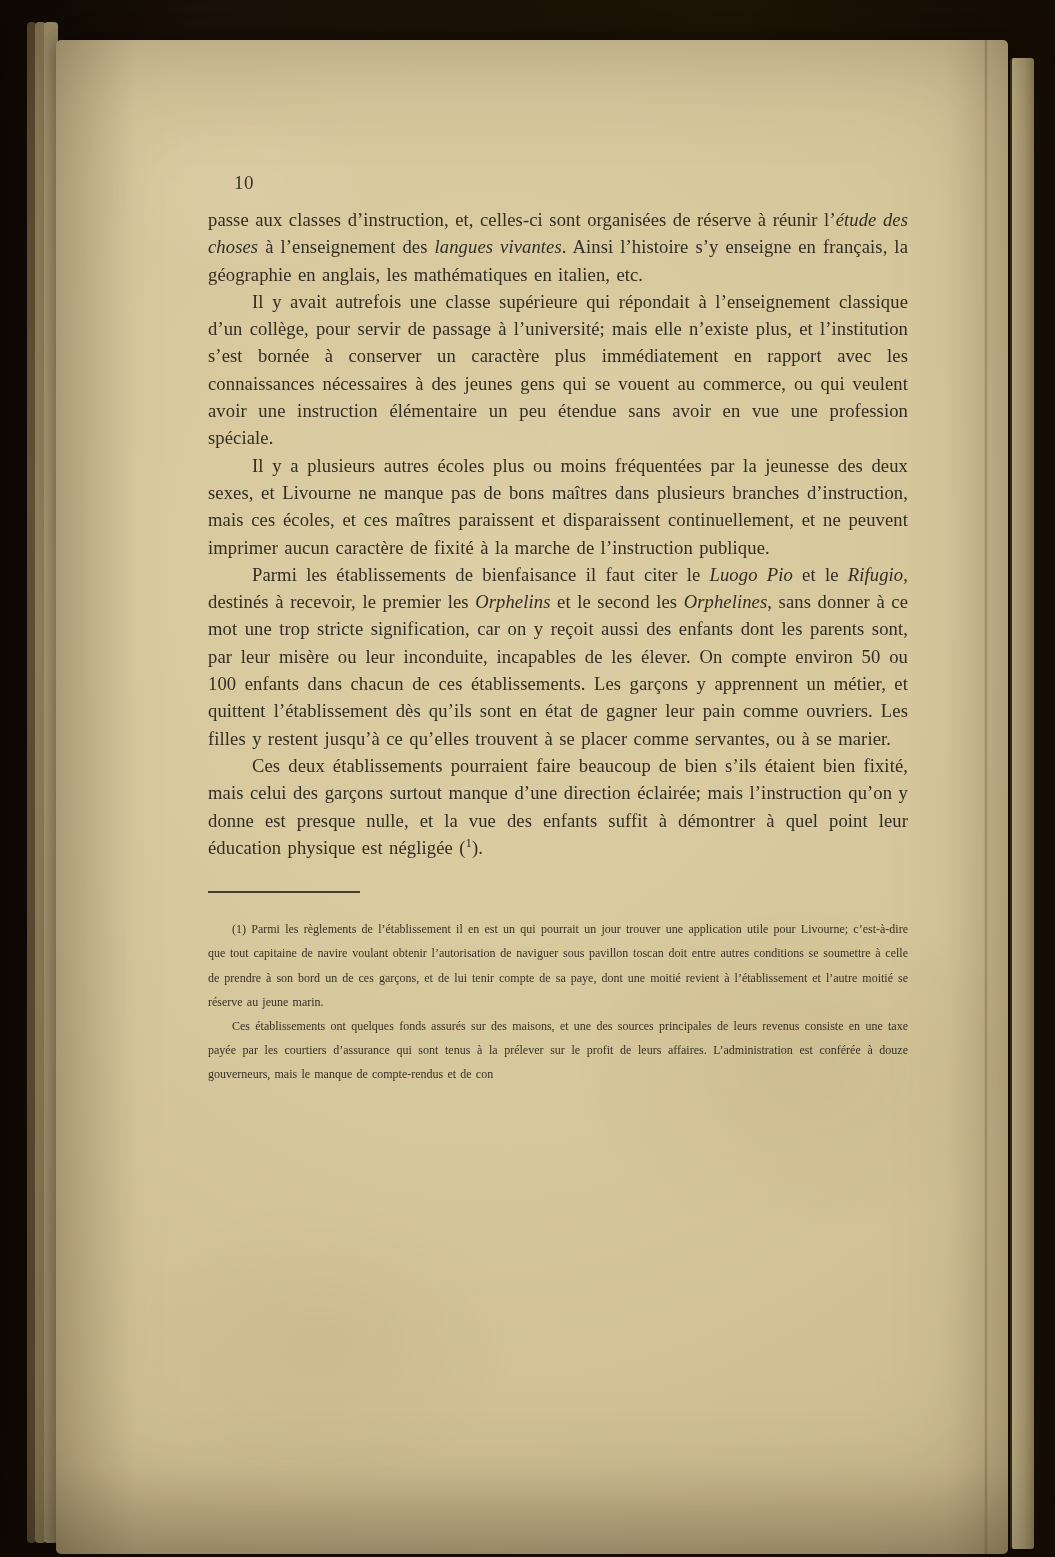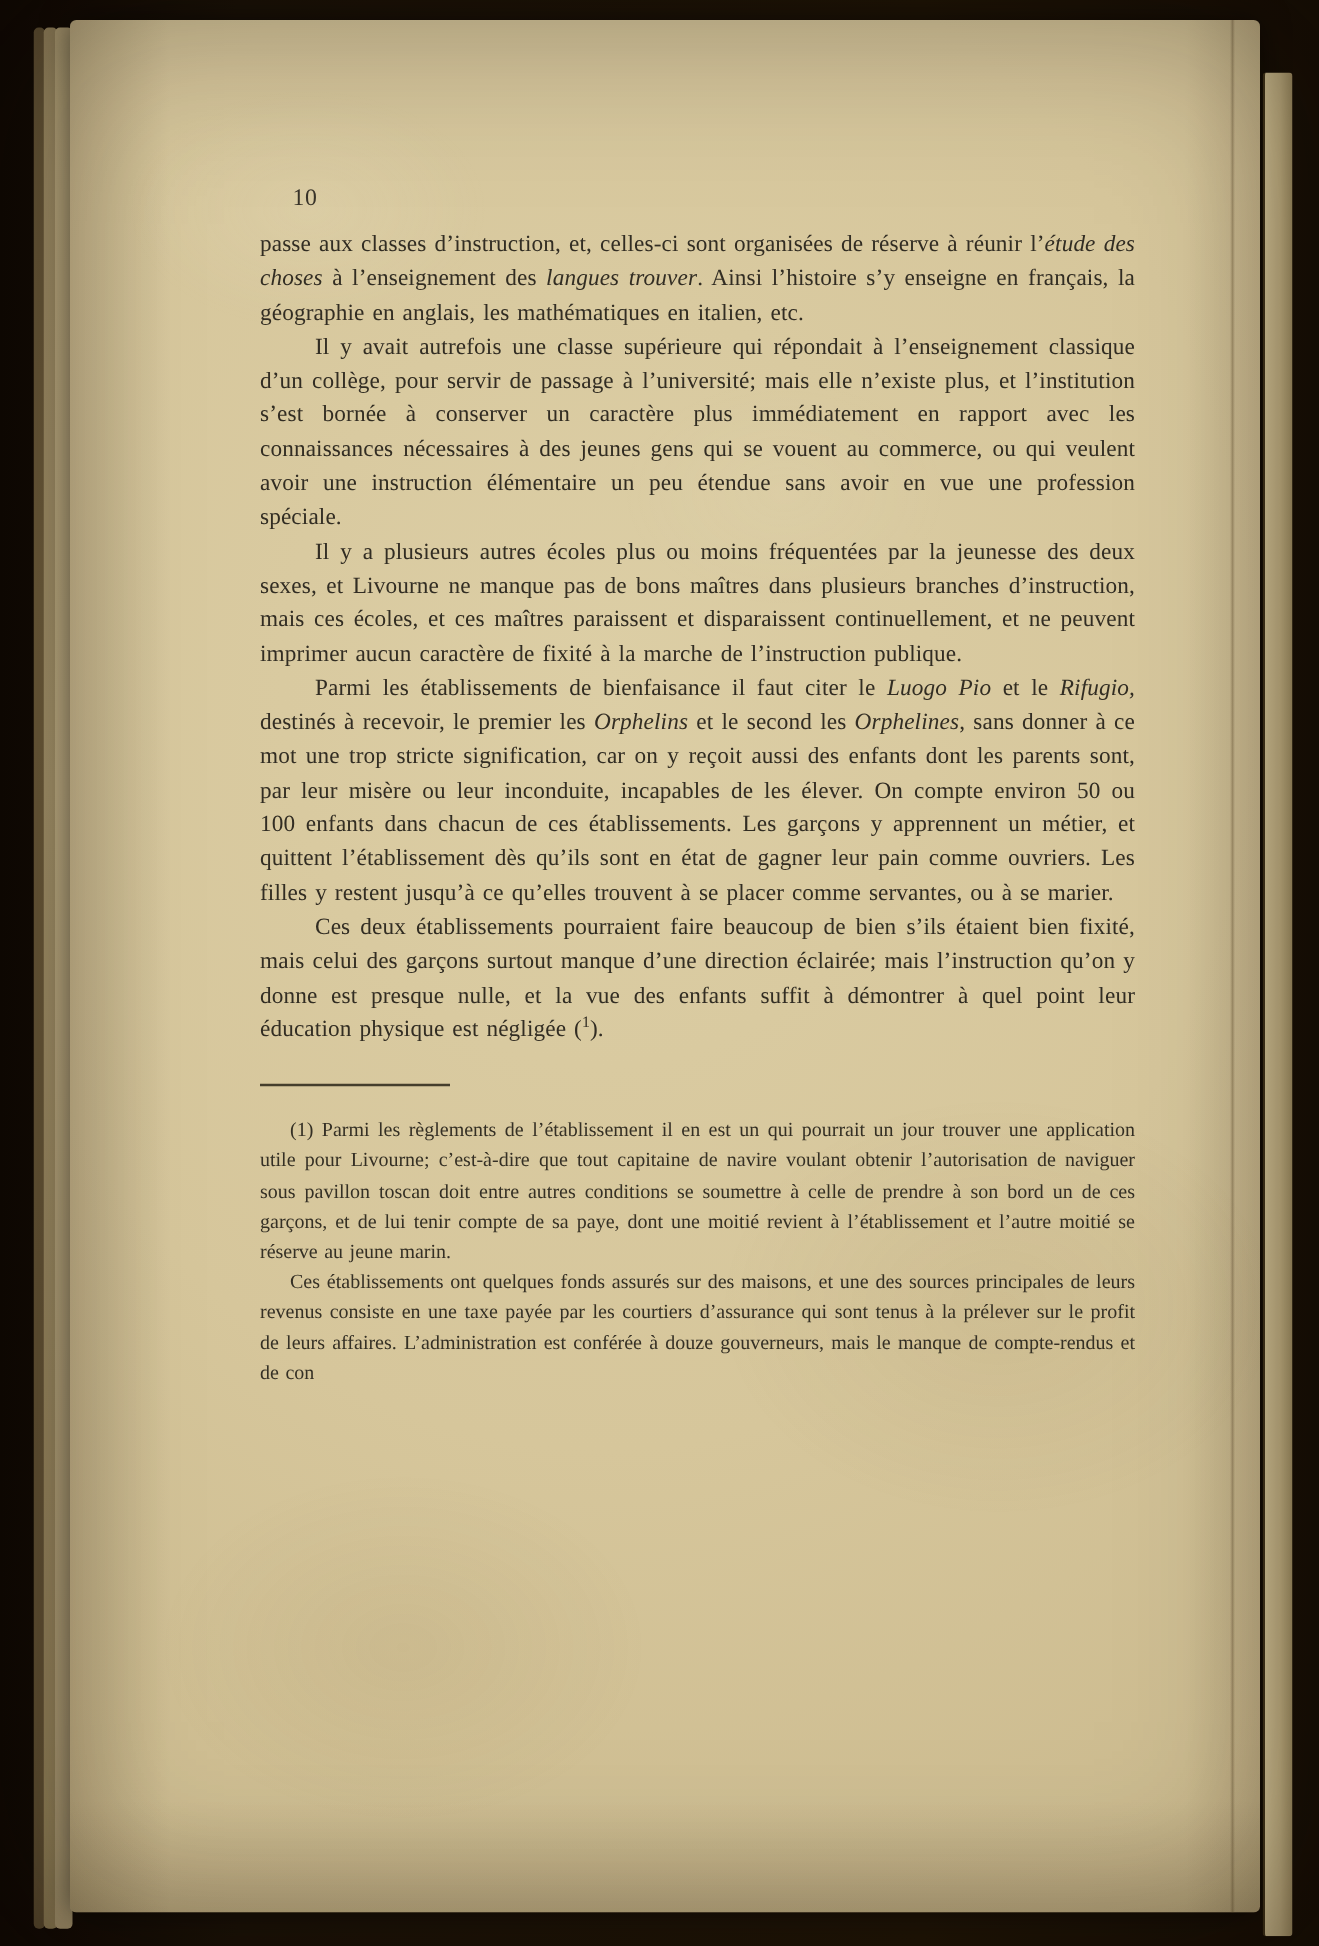--- a/index.html
+++ b/index.html
@@ -14,21 +14,21 @@
     position:relative;width:1055px;height:1557px;overflow:hidden;
     background:linear-gradient(90deg,#0e0803 0%,#1b1208 18%,#201507 70%,#160e05 100%);
   }
   
   .strip{position:absolute;top:22px;bottom:14px;border-radius:4px;}
   .s1{left:27px;width:9px;background:linear-gradient(180deg,#5f5034,#6e5d3c 30%,#5a4b30);}
   .s2{left:35px;width:11px;background:linear-gradient(180deg,#998861,#a4936a 40%,#8d7c55);}
   .s3{left:44px;width:14px;background:linear-gradient(180deg,#b7a67b,#c0af84 40%,#a99871);}
   
   .page{
-    position:absolute;left:56px;top:16px;width:952px;height:1514px;
+    position:absolute;left:56px;top:40px;width:952px;height:1514px;
     border-radius:5px;
     background:
       linear-gradient(90deg,rgba(70,52,24,.20) 0px,rgba(70,52,24,0) 80px),
       linear-gradient(270deg,rgba(70,52,24,.14) 0px,rgba(70,52,24,0) 60px),
       linear-gradient(0deg,rgba(70,52,24,.16) 0px,rgba(70,52,24,0) 90px),
       radial-gradient(120% 90% at 45% 35%, #dccea5 0%, #d6c69b 45%, #ccbb8f 78%, #c0af83 100%);
     box-shadow:0 0 22px rgba(0,0,0,.55);
   }
   .stains{
     position:absolute;inset:0;pointer-events:none;border-radius:5px;
@@ -61,21 +61,21 @@
   }
   .body-para{
     margin:0;font-size:18.6px;line-height:27.3px;text-align:justify;
     word-spacing:1.6px;letter-spacing:.1px;
   }
   .body-para.indent{text-indent:44px;}
   .foot-rule{
     width:152px;border:0;border-top:2px solid #453e2c;margin:30px 0 24px 0;
   }
   .foot-para{
-    margin:0;font-size:16px;line-height:24.2px;text-align:justify;
+    margin:0;font-size:12px;line-height:24.2px;text-align:justify;
     word-spacing:1.2px;color:#353025;
   }
   .foot-para.indent{text-indent:24px;}
   i{font-style:italic;}
   sup{font-size:.68em;vertical-align:super;line-height:0;}
 </style>
 </head>
 <body>
 
 <div class="photo">
@@ -85,21 +85,21 @@
   <div class="strip s3"></div>
 
   <div class="page">
     <div class="stains"></div>
     <div class="crease"></div>
 
     <div class="content">
       <div class="page-number">10</div>
 
       <div>
-          <p class="body-para"><span>passe aux classes d’instruction, et, celles-ci sont organisées de réserve à réunir l’</span><i>étude des choses</i><span> à l’enseignement des </span><i>langues trouver</i><span>. Ainsi l’histoire s’y enseigne en français, la géographie en anglais, les mathématiques en italien, etc.</span></p>
+          <p class="body-para"><span>passe aux classes d’instruction, et, celles-ci sont organisées de réserve à réunir l’</span><i>étude des choses</i><span> à l’enseignement des </span><i>langues vivantes</i><span>. Ainsi l’histoire s’y enseigne en français, la géographie en anglais, les mathématiques en italien, etc.</span></p>
           <p class="body-para indent"><span>Il y avait autrefois une classe supérieure qui répondait à l’enseignement classique d’un collège, pour servir de passage à l’université; mais elle n’existe plus, et l’institution s’est bornée à conserver un caractère plus immédiatement en rapport avec les connaissances nécessaires à des jeunes gens qui se vouent au commerce, ou qui veulent avoir une instruction élémentaire un peu étendue sans avoir en vue une profession spéciale.</span></p>
           <p class="body-para indent"><span>Il y a plusieurs autres écoles plus ou moins fréquentées par la jeunesse des deux sexes, et Livourne ne manque pas de bons maîtres dans plusieurs branches d’instruction, mais ces écoles, et ces maîtres paraissent et disparaissent continuellement, et ne peuvent imprimer aucun caractère de fixité à la marche de l’instruction publique.</span></p>
           <p class="body-para indent"><span>Parmi les établissements de bienfaisance il faut citer le </span><i>Luogo Pio</i><span> et le </span><i>Rifugio,</i><span> destinés à recevoir, le premier les </span><i>Orphelins</i><span> et le second les </span><i>Orphelines</i><span>, sans donner à ce mot une trop stricte signification, car on y reçoit aussi des enfants dont les parents sont, par leur misère ou leur inconduite, incapables de les élever. On compte environ 50 ou 100 enfants dans chacun de ces établissements. Les garçons y apprennent un métier, et quittent l’établissement dès qu’ils sont en état de gagner leur pain comme ouvriers. Les filles y restent jusqu’à ce qu’elles trouvent à se placer comme servantes, ou à se marier.</span></p>
           <p class="body-para indent"><span>Ces deux établissements pourraient faire beaucoup de bien s’ils étaient bien fixité, mais celui des garçons surtout manque d’une direction éclairée; mais l’instruction qu’on y donne est presque nulle, et la vue des enfants suffit à démontrer à quel point leur éducation physique est négligée (</span><sup>1</sup><span>).</span></p>
         </div>
 
       <hr class="foot-rule">
 
       <div>
           <p class="foot-para indent"><span>(1) Parmi les règlements de l’établissement il en est un qui pourrait un jour trouver une application utile pour Livourne; c’est-à-dire que tout capitaine de navire voulant obtenir l’autorisation de naviguer sous pavillon toscan doit entre autres conditions se soumettre à celle de prendre à son bord un de ces garçons, et de lui tenir compte de sa paye, dont une moitié revient à l’établissement et l’autre moitié se réserve au jeune marin.</span></p>

